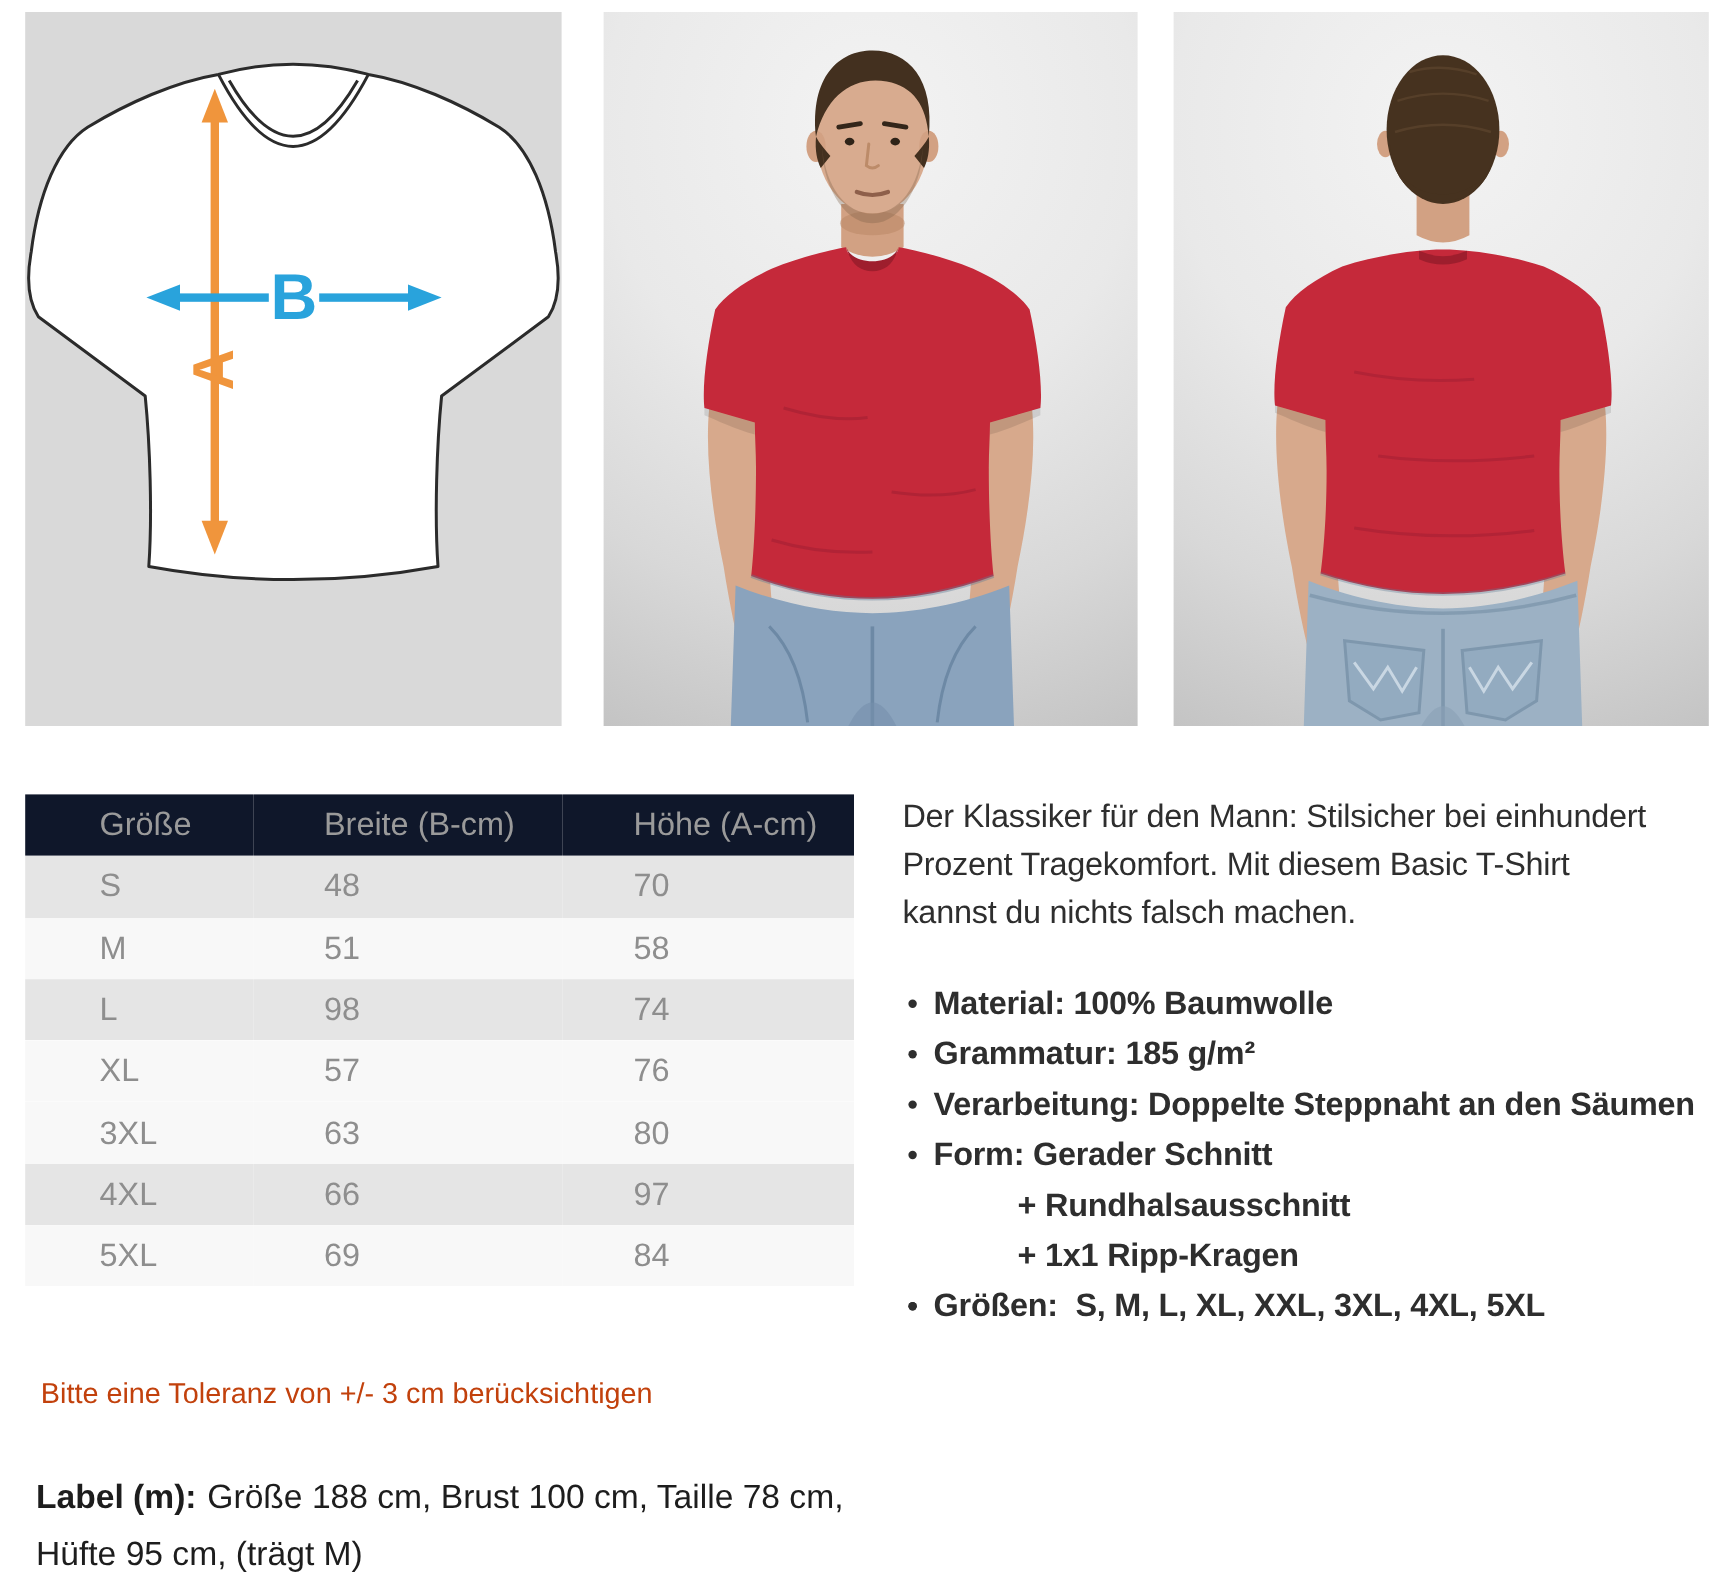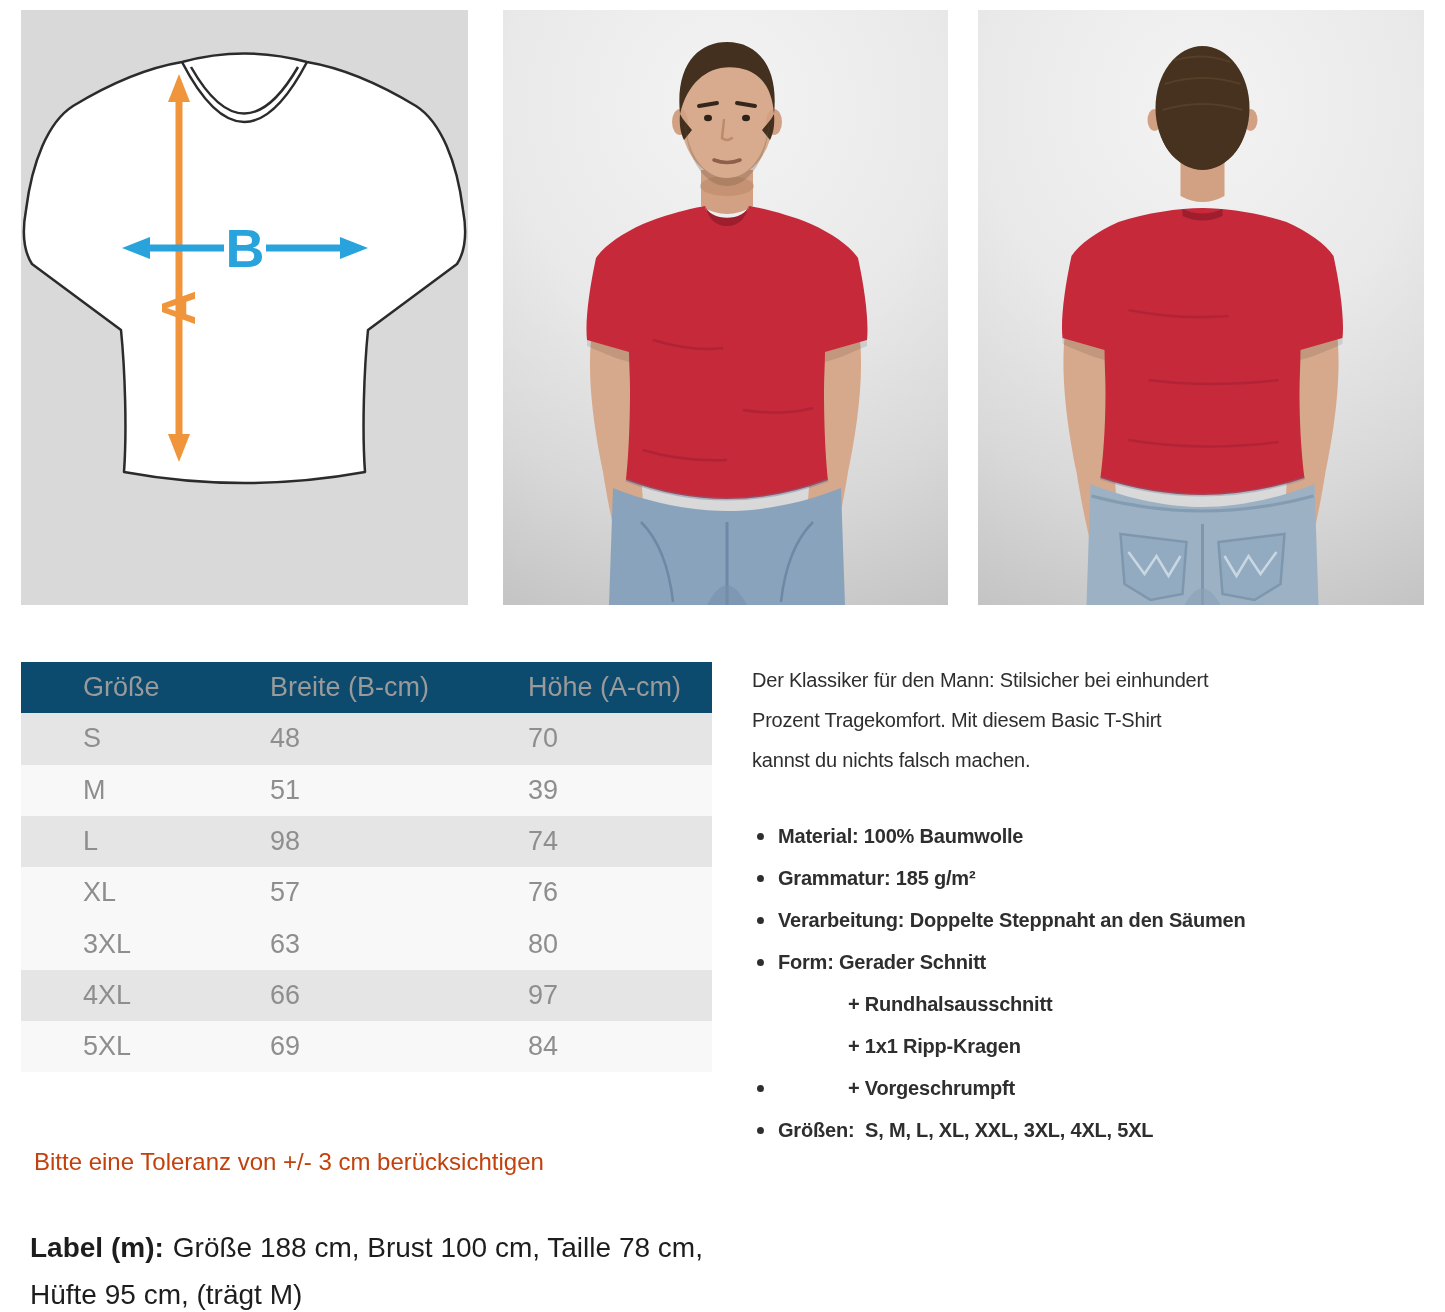--- a/index.html
+++ b/index.html
@@ -17,34 +17,34 @@
   .label-a{left:123px;top:263px;width:70px;height:70px;line-height:70px;font-size:48px;color:#f0953c;transform:rotate(-90deg);}
   .label-b{left:189px;top:211px;width:70px;height:54px;line-height:54px;font-size:54px;color:#29a3dc;}
 
   
   .size-table{position:absolute;left:21px;top:662px;width:691px;border-collapse:collapse;table-layout:fixed;font-size:27px;}
   .size-table col.c1{width:190px;}
   .size-table col.c2{width:258px;}
   .size-table col.c3{width:243px;}
   .size-table th,.size-table td{height:51.3px;text-align:left;font-weight:normal;padding:0 0 0 59px;overflow:hidden;}
   .size-table th:first-child,.size-table td:first-child{padding-left:62px;}
-  .size-table thead tr{background:#0c4a6e;}
+  .size-table thead tr{background:#0f172a;}
   .size-table th{color:#9a9a9a;}
   .size-table td{color:#8e8e8e;}
   .size-table tbody tr.shade{background:#e5e5e5;}
   .size-table tbody tr.plain{background:#f8f8f8;}
 
   
   .tolerance{position:absolute;left:34px;top:1148px;margin:0;font-size:24px;color:#c2410c;white-space:nowrap;}
   .model-note{position:absolute;left:30px;top:1224px;margin:0;font-size:28px;line-height:47px;color:#1d1d1d;}
   .model-note .model-line{display:block;white-space:nowrap;}
   .model-note strong{font-weight:bold;margin-right:9px;}
 
   
-  .description{position:absolute;left:752px;top:660px;width:693px;color:#2e2e2e;font-size:20px;letter-spacing:-0.2px;}
+  .description{position:absolute;left:752px;top:660px;width:693px;color:#2e2e2e;font-size:27px;letter-spacing:-0.2px;}
   .intro-line{line-height:40px;white-space:nowrap;}
   .features{list-style:none;margin:35px 0 0 0;padding:0;font-weight:bold;}
   .features li{position:relative;padding-left:26px;line-height:42px;}
   .features li::before{content:"";position:absolute;left:5px;top:18px;width:7px;height:7px;border-radius:50%;background:#2e2e2e;}
   .b-text{white-space:pre-wrap;}
   .b-sub{margin-left:70px;line-height:42px;white-space:pre-wrap;}
 </style>
 </head>
 <body>
 
@@ -199,21 +199,21 @@
     </thead>
     <tbody>
         <tr class="shade">
           <td>S</td>
           <td>48</td>
           <td>70</td>
         </tr>
         <tr class="plain">
           <td>M</td>
           <td>51</td>
-          <td>39</td>
+          <td>58</td>
         </tr>
         <tr class="shade">
           <td>L</td>
           <td>98</td>
           <td>74</td>
         </tr>
         <tr class="plain">
           <td>XL</td>
           <td>57</td>
           <td>76</td>
@@ -251,18 +251,18 @@
     <div class="intro">
         <div class="intro-line">Der Klassiker für den Mann: Stilsicher bei einhundert</div>
         <div class="intro-line">Prozent Tragekomfort. Mit diesem Basic T-Shirt</div>
         <div class="intro-line">kannst du nichts falsch machen.</div>
       </div>
     <ul class="features">
         <li><span class="b-text">Material: 100% Baumwolle</span></li>
         <li><span class="b-text">Grammatur: 185 g/m²</span></li>
         <li><span class="b-text">Verarbeitung: Doppelte Steppnaht an den Säumen</span></li>
         <li><span class="b-text">Form: Gerader Schnitt</span><div class="b-sub">+ Rundhalsausschnitt</div><div class="b-sub">+ 1x1 Ripp-Kragen</div></li>
-        <li><div class="b-sub">+ Vorgeschrumpft</div></li>
+        <li></li>
         <li><span class="b-text">Größen:  S, M, L, XL, XXL, 3XL, 4XL, 5XL</span></li>
       </ul>
   </div>
 
 </div>
 
 </body></html>

